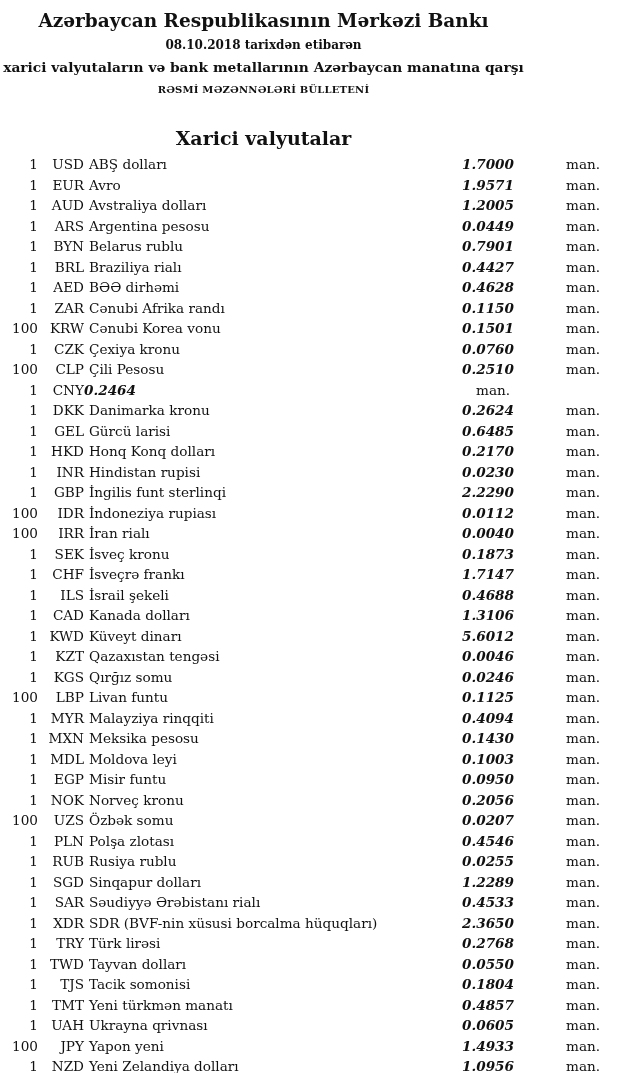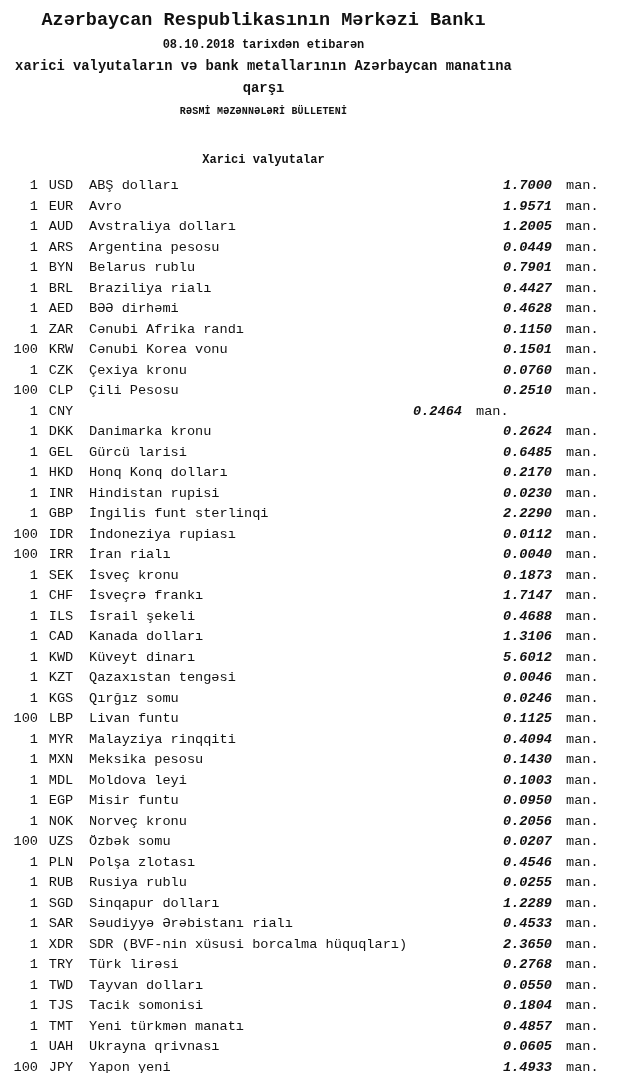--- a/index.html
+++ b/index.html
@@ -12,21 +12,20 @@
     height: 1073px;
     overflow: hidden;
     color: #111111;
     font-family: "DejaVu Serif", "Liberation Serif", serif;
   }
   .page {
     box-sizing: border-box;
     width: 527px;
     height: 1073px;
     padding-top: 7px;
-    font-family: Liberation Mono, monospace;
   }
   .hdr {
     text-align: center;
     font-weight: bold;
   }
   .hdr-title {
     font-size: 18.5px;
     line-height: 27px;
   }
   .hdr-date {
@@ -38,21 +37,21 @@
     line-height: 22px;
   }
   .hdr-bulletin {
     font-size: 10px;
     line-height: 23px;
     letter-spacing: 0.2px;
   }
   .section-title {
     text-align: center;
     font-weight: bold;
-    font-size: 12px;
+    font-size: 19px;
     line-height: 19px;
     margin-top: 28px;
   }
   .rates-table {
     box-sizing: border-box;
     margin-top: 6px;
     padding-right: 18px;
     width: 620px;
   }
   .row {
@@ -60,28 +59,28 @@
     grid-template-columns: 38px 46px 1fr 90px 50px;
     align-items: baseline;
     line-height: 20.5px;
     font-size: 13.6px;
     white-space: nowrap;
   }
   .cell-qty {
     text-align: right;
   }
   .cell-code {
-    text-align: center;
+    text-align: right;
   }
   .cell-name {
     padding-left: 5px;
     overflow: hidden;
   }
   .cell-rate {
-    text-align: right;
+    text-align: left;
     font-weight: bold;
     font-style: italic;
   }
   .cell-unit {
     padding-left: 14px;
   }
 </style>
 </head>
 <body>
 

